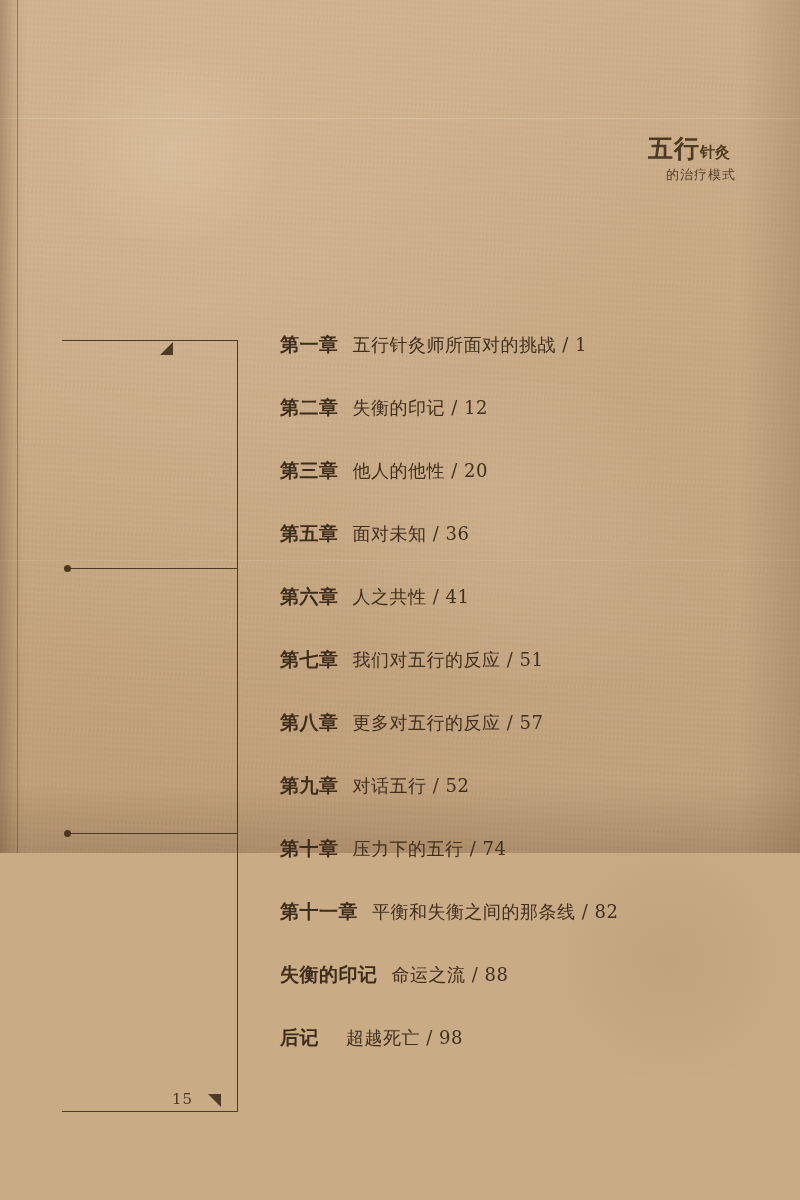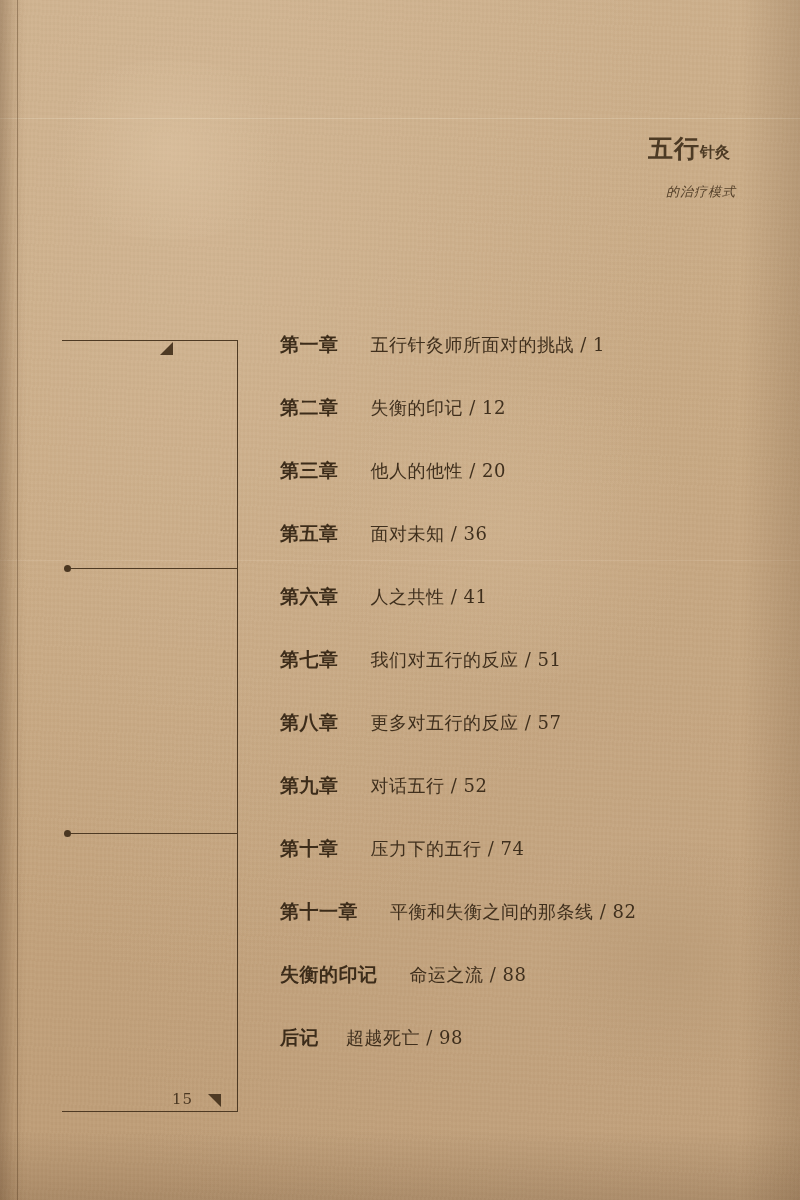--- a/index.html
+++ b/index.html
@@ -9,21 +9,21 @@
   body {
     width: 800px;
     height: 1200px;
     background: #c9ab86;
     font-family: "DejaVu Sans", sans-serif;
     overflow: hidden;
   }
   .page {
     position: relative;
     width: 800px;
-    height: 1200px;
+    height: 853px;
     background:
       radial-gradient(ellipse at 25% 18%, rgba(215,188,155,0.55) 0%, rgba(215,188,155,0) 55%),
       radial-gradient(ellipse at 78% 72%, rgba(198,168,133,0.5) 0%, rgba(198,168,133,0) 60%),
       linear-gradient(178deg, #cdb08c 0%, #c8a983 38%, #c3a37d 70%, #bd9c76 100%);
   }
   
   .grain {
     position: absolute;
     inset: 0;
     pointer-events: none;
@@ -68,27 +68,26 @@
     line-height: 1;
     font-weight: 700;
     color: #4c3a24;
   }
   .logo-main .small {
     font-size: 15px;
     letter-spacing: 0;
     vertical-align: baseline;
   }
   .logo-sub {
-    margin-top: 22px;
+    margin-top: 5px;
     margin-left: 18px;
     font-family: "DejaVu Serif", serif;
     font-size: 13px;
     letter-spacing: 1px;
     color: #54402a;
-    font-style: italic;
   }
 
   
   .bracket {
     position: absolute;
     left: 62px;
     top: 340px;
     width: 175px;
     height: 770px;
     border-top: 1.5px solid #4e3a24;
@@ -151,21 +150,21 @@
     font-size: 19px;
     color: #3c2c1a;
     white-space: nowrap;
     letter-spacing: 0.5px;
   }
   .toc-title {
     font-family: "DejaVu Serif", serif;
     font-size: 18px;
     color: #3f2f1d;
     white-space: nowrap;
-    margin-left: 32px;
+    margin-left: 14px;
     letter-spacing: 0.5px;
   }
   .toc-row.postscript .toc-title { margin-left: 27px; }
 
   
   .crease {
     position: absolute;
     left: 0; right: 0;
     height: 1px;
     background: rgba(255,248,232,0.20);

